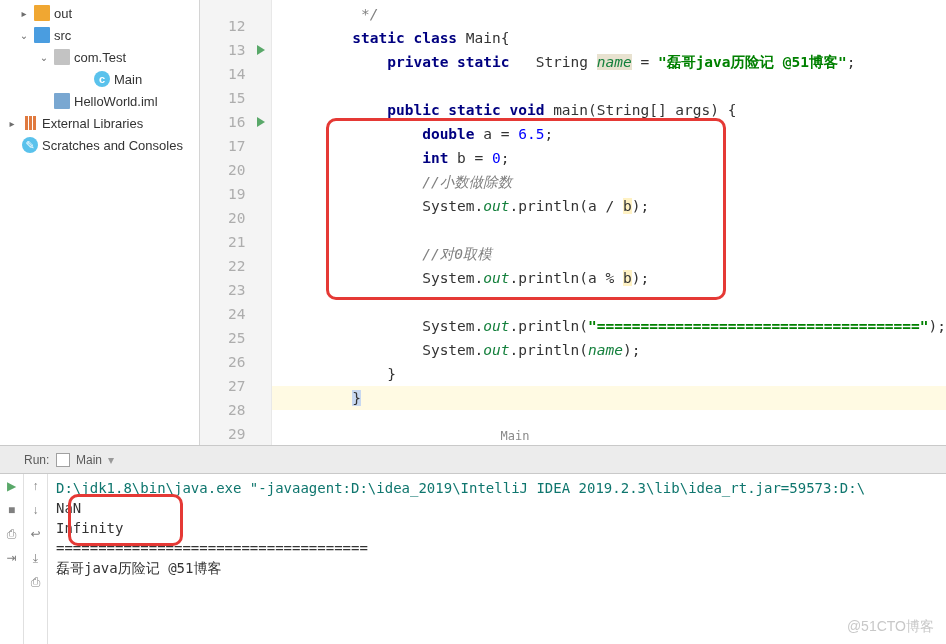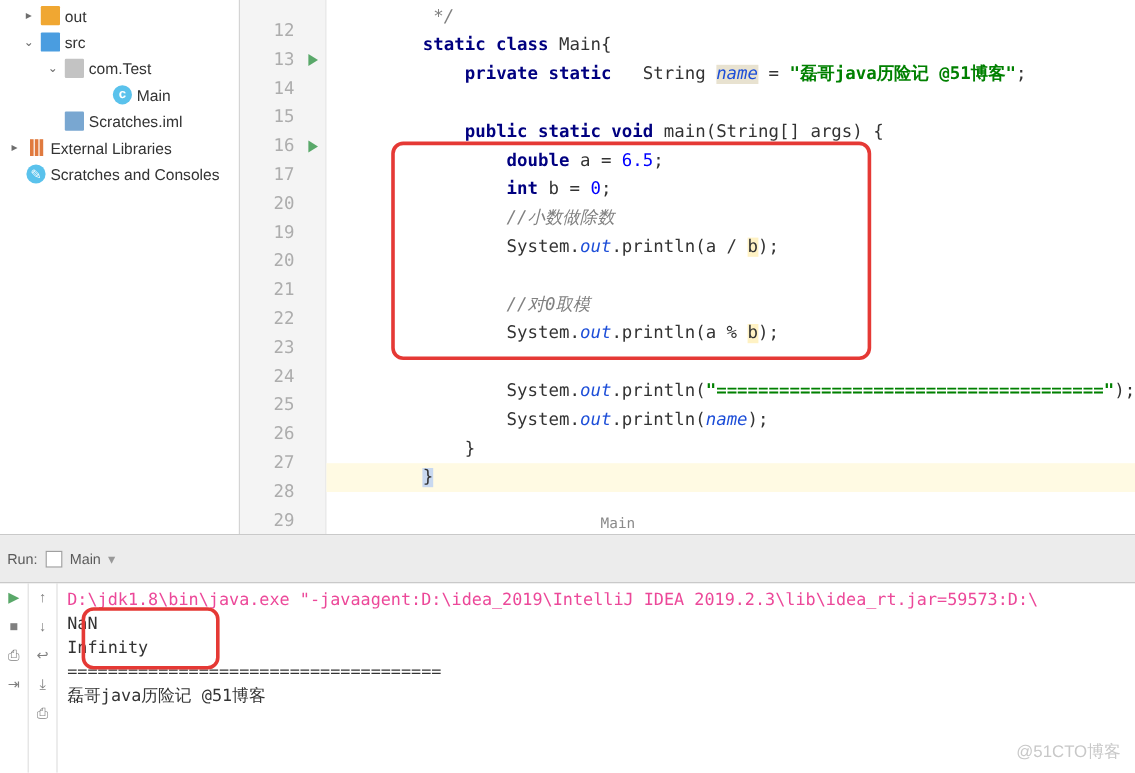--- a/index.html
+++ b/index.html
@@ -21,40 +21,40 @@
 
 .editor { flex: 1; display: flex; font-family: Consolas, monospace; font-size: 14.5px; position: relative; }
 .gutter { width: 72px; background: #f4f4f4; text-align: right; color: #adadad; padding-top: 14px; border-right: 1px solid #e8e8e8; }
 .gutter .gl { height: 24px; line-height: 24px; padding-right: 26px; position: relative; }
 .gutter .run-mark::after { content:""; position:absolute; right:6px; top:7px; border-left:8px solid #59a869; border-top:5px solid transparent; border-bottom:5px solid transparent; }
 .code { flex: 1; padding-top: 2px; position: relative; }
 .code .cl { height: 24px; line-height: 24px; white-space: pre; padding-left: 10px; }
 .kw { color: #000080; font-weight: bold; }
 .str { color: #008000; font-weight: bold; }
 .cmt { color: #808080; font-style: italic; }
-.fld { color: #1d4ed8; font-style: italic; }
+.fld { color: #15803d; font-style: italic; }
 .fld-bg { background: #e8e2d0; }
 .num { color: #0000ff; }
 .hl-y { background: #fff2c4; }
 .hl-l28 { background: #fffae3; }
 .red-box { position: absolute; border: 3px solid #e53935; border-radius: 10px; pointer-events: none; }
 .box-code { left: 54px; top: 118px; width: 400px; height: 182px; }
 .crumb { position: absolute; bottom: 2px; left: 300px; color: #8a8a8a; font-size: 12px; }
 
 .run-panel { border-top: 1px solid #c9c9c9; height: 199px; display: flex; flex-direction: column; }
-.run-head { height: 40px; background: #ececec; display: flex; align-items: center; padding-left: 6px; font-size: 12px; color: #5a5a5a; border-bottom: 1px solid #c9c9c9; }
+.run-head { height: 28px; background: #ececec; display: flex; align-items: center; padding-left: 24px; font-size: 12px; color: #5a5a5a; border-bottom: 1px solid #c9c9c9; }
 .run-head .sq { width:14px; height:14px; border:1px solid #a0a0a0; margin-right:6px; background:#fff; }
 .run-body { flex:1; display:flex; position:relative; }
 .run-tools { width:24px; border-right:1px solid #e0e0e0; display:flex; flex-direction:column; align-items:center; padding-top:4px; gap:8px; }
 .rt { width:16px; height:16px; display:flex; align-items:center; justify-content:center; color:#808080; font-size:12px; cursor:pointer; }
 .rt-play { color:#59a869; }
 .run-tools2 { width:24px; border-right:1px solid #e0e0e0; display:flex; flex-direction:column; align-items:center; padding-top:4px; gap:8px; }
 .console { flex:1; font-family:Consolas,monospace; font-size:14px; padding:4px 8px; position:relative; }
 .console .ln { height:20px; line-height:20px; white-space:pre; }
-.cmd-blue { color:#ec4899; }
+.cmd-blue { color:#0f766e; }
 .box-out { left:20px; top:20px; width:115px; height:52px; }
 .watermark { position:absolute; right:12px; bottom:8px; color:#c8c8c8; font-size:14px; }
 </style>
 </head>
 <body>
 
 <div class="top">
   <div class="sidebar">
     <div class="tree-row ind1">
         <span class="arrow">▸</span>
@@ -72,21 +72,21 @@
         <span>com.Test</span>
       </div>
     <div class="tree-row ind4">
         <span class="arrow"></span>
         <span class="ico ico-class">c</span>
         <span>Main</span>
       </div>
     <div class="tree-row ind2">
         <span class="arrow"></span>
         <span class="ico ico-iml"></span>
-        <span>Scratches.iml</span>
+        <span>HelloWorld.iml</span>
       </div>
     <div class="tree-row">
         <span class="arrow">▸</span>
         <span class="ico ico-lib">
           <span></span>
           <span></span>
           <span></span>
         </span>
         <span>External Libraries</span>
       </div>

